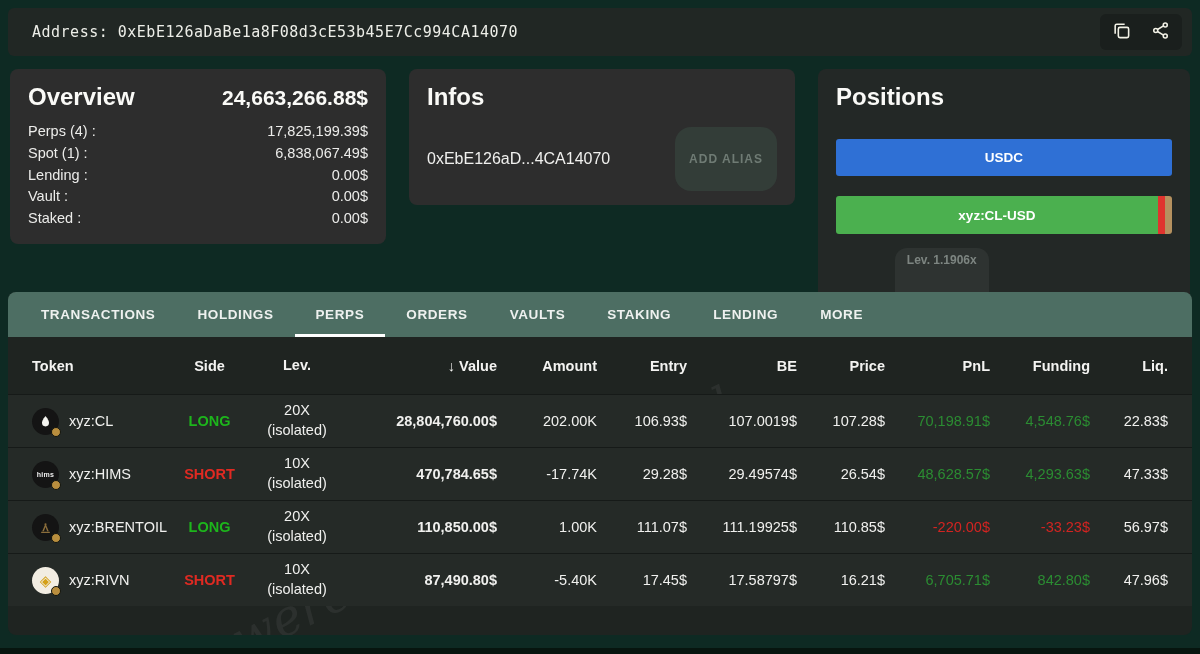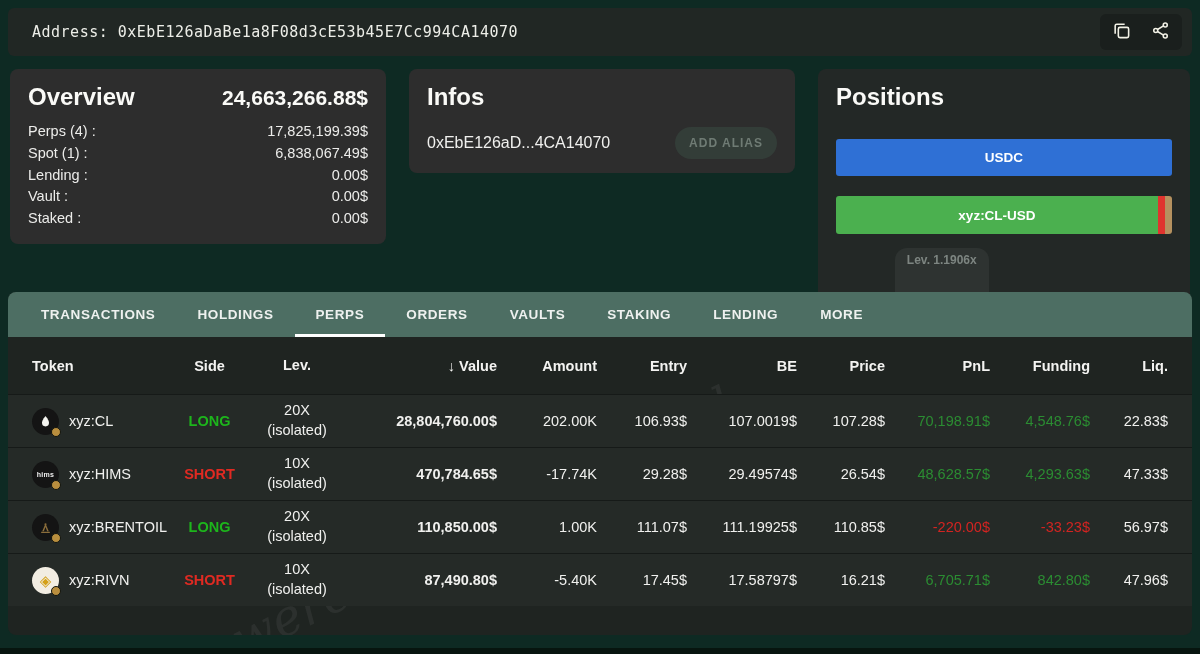--- a/index.html
+++ b/index.html
@@ -20,21 +20,21 @@
   .card-title { font-size:24px; font-weight:bold; color:#fafaf7; }
   .overview-card { width:376px; background:#2d2d2d; }
   .overview-head { display:flex; justify-content:space-between; align-items:baseline; margin-bottom:10px; }
   .overview-total { font-size:21px; font-weight:bold; color:#fafaf7; }
   .ov-row { display:flex; justify-content:space-between; font-size:14.5px; color:#ececea; line-height:1.5; }
 
   .infos-card { width:386px; background:#2d2d2d; }
   .infos-row { display:flex; align-items:center; justify-content:space-between; margin-top:16px; }
   .short-address { font-size:16px; color:#f0f0ee; }
   .add-alias-btn { background:#333d38; color:#6f7b74; border:none; border-radius:16px;
-    font-size:12px; font-weight:bold; letter-spacing:1px; padding:9px 14px; cursor:pointer;
+    font-size:12px; font-weight:bold; letter-spacing:1px; padding:25px 14px; cursor:pointer;
     font-family:"Liberation Sans", sans-serif; }
 
   .positions-card { width:372px; background:#232826; }
   .pos-bar { height:37px; border-radius:3px; display:flex; align-items:center; justify-content:center;
     color:#fff; font-size:13.5px; font-weight:bold; cursor:pointer; }
   .pos-bar-usdc { margin-top:28px; background:#2f70d5; }
   .pos-bar-split { margin-top:20px; display:flex; border-radius:3px; overflow:hidden; height:38px; cursor:pointer; }
   .pos-bar-split .seg-green { flex:1; background:#4bb04f; display:flex; align-items:center; justify-content:center;
     color:#fff; font-size:13.5px; font-weight:bold; }
   .pos-bar-split .seg-red { width:7px; background:#e0342e; }

